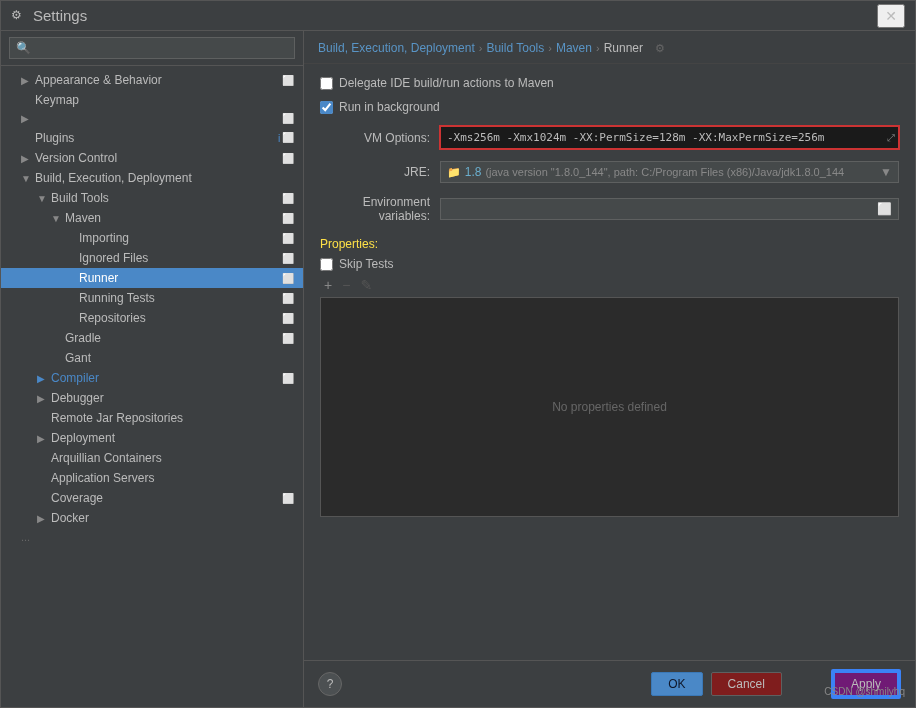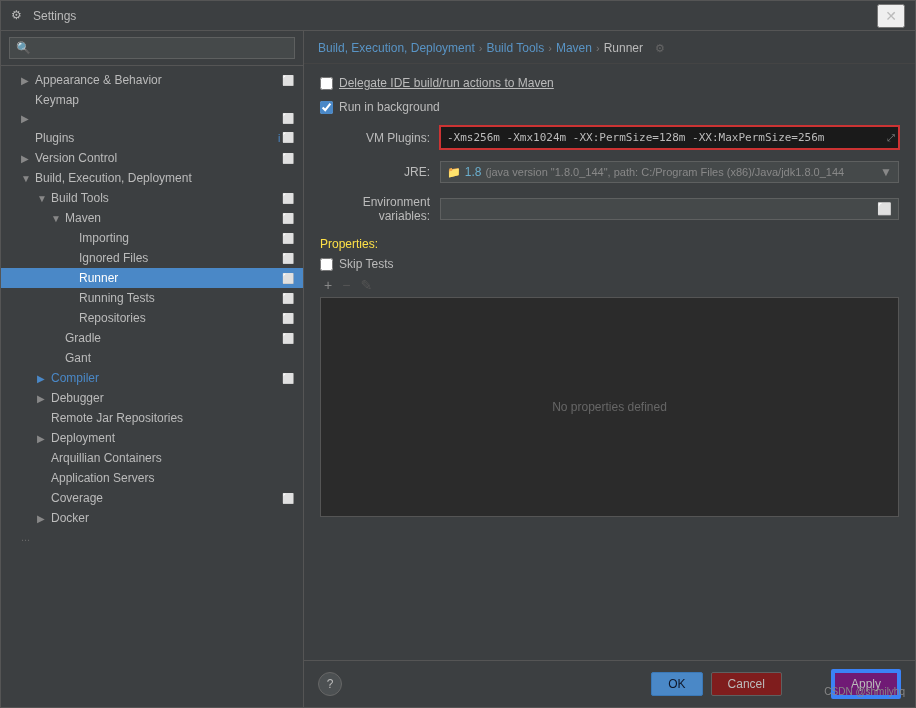--- a/index.html
+++ b/index.html
@@ -34,21 +34,21 @@
       display: flex;
       align-items: center;
       gap: 6px;
     }
     .titlebar-icon {
       width: 16px;
       height: 16px;
     }
     .titlebar-title {
       color: #bbbbbb;
-      font-size: 12px;
+      font-size: 15px;
     }
     .titlebar-close {
       color: #bbbbbb;
       cursor: pointer;
       font-size: 14px;
       padding: 2px 6px;
     }
     .main-content {
       display: flex;
       flex: 1;
@@ -154,21 +154,21 @@
     }
     .checkbox-row input[type="checkbox"] {
       width: 13px;
       height: 13px;
       accent-color: #4a88c7;
     }
     .checkbox-label {
       font-size: 12px;
       color: #bbbbbb;
     }
-    .checkbox-label.underline { text-decoration: underline; cursor: pointer; }
+    .checkbox-label.underline { cursor: pointer; }
     .field-row {
       display: flex;
       align-items: center;
       gap: 10px;
       margin-top: 2px;
     }
     .field-label {
       font-size: 12px;
       color: #bbbbbb;
       width: 110px;
@@ -511,21 +511,21 @@
           <input type="checkbox" id="delegate-cb" style="">
           <label class="checkbox-label underline" for="delegate-cb">Delegate IDE build/run actions to Maven</label>
         </div>
 
         <div class="checkbox-row">
           <input type="checkbox" id="run-bg-cb" checked="" style="">
           <label class="checkbox-label" for="run-bg-cb">Run in background</label>
         </div>
 
         <div class="field-row">
-          <span class="field-label">VM Plugins:</span>
+          <span class="field-label">VM Options:</span>
           <div class="field-input-wrap">
             <input type="text" class="vm-options-input" value="-Xms256m -Xmx1024m -XX:PermSize=128m -XX:MaxPermSize=256m" style="">
             <button class="expand-btn">⤢</button>
           </div>
         </div>
 
         <div class="field-row">
           <span class="field-label">JRE:</span>
           <div class="field-input-wrap">
             <div class="jre-input" style="flex:1; background:#45494a; border:1px solid #5e6060; padding:3px 6px; display:flex; align-items:center; gap:4px; cursor:pointer;">

